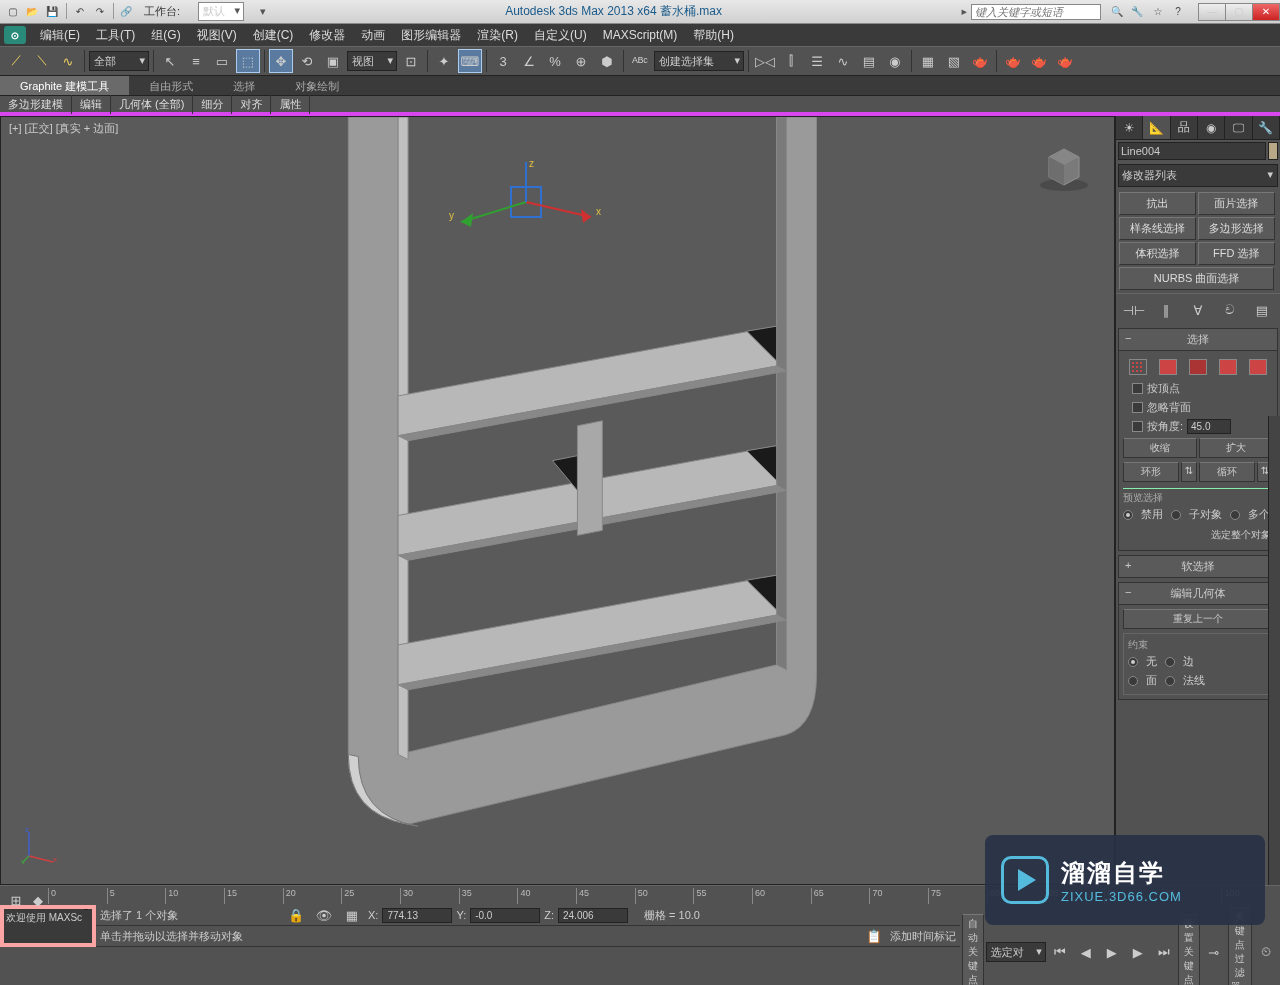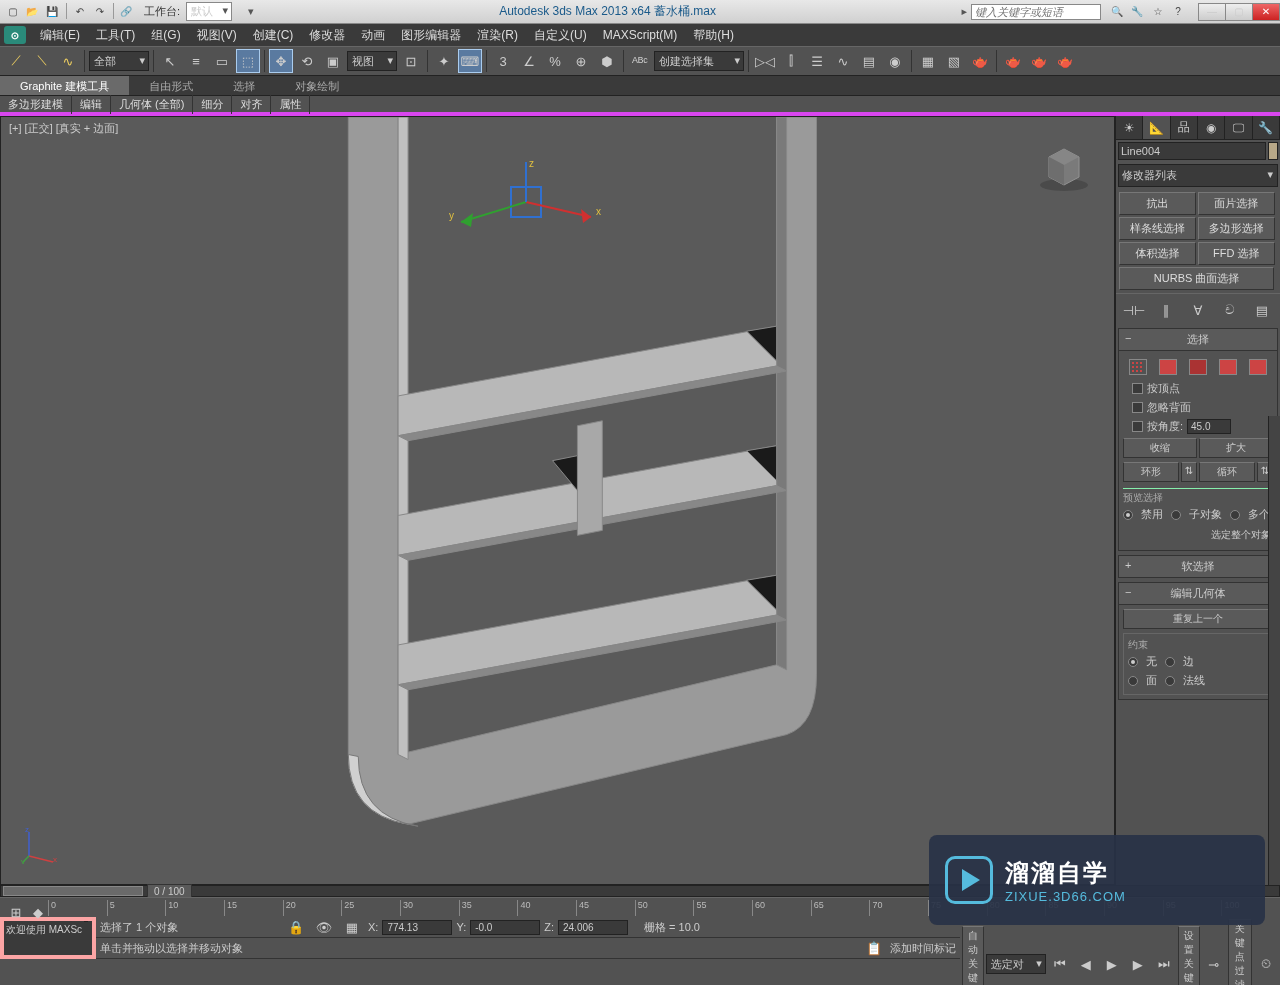--- a/index.html
+++ b/index.html
@@ -2,21 +2,21 @@
 <html><head>
 <meta charset="utf-8">
 <style>
 *{box-sizing:border-box;margin:0;padding:0;user-select:none}
 body{background:#3a3a3a;font-family:"Microsoft YaHei",Arial,sans-serif;font-size:11px;color:#ccc;overflow:hidden;width:1280px;height:985px;position:relative}
 .titlebar{height:24px;background:linear-gradient(#e8e8e8,#d0d0d0);display:flex;align-items:center;border-bottom:1px solid #888}
 .tb-icons{display:flex;gap:2px;padding:0 4px}
 .tb-icn{width:18px;height:18px;display:flex;align-items:center;justify-content:center;color:#444;font-size:10px}
 .tb-sep{width:1px;height:16px;background:#999;margin:0 2px}
 .workspace{font-size:11px;color:#333;padding:0 4px}
-.ws-dd{background:#fff;border:1px solid #888;padding:1px 18px 1px 4px;font-size:11px;margin-left:2px;position:relative}
+.ws-dd{background:#fff;border:1px solid #888;padding:1px 18px 1px 4px;font-size:11px;margin-left:14px;position:relative}
 .ws-dd::after{content:"▾";position:absolute;right:3px;top:1px;color:#555}
 .title-center{flex:1;text-align:center;color:#1a5a8a;font-size:12px}
 .search-box{background:#fff;border:1px solid #888;width:130px;height:16px;font-size:11px;color:#888;padding:0 3px;font-style:italic}
 .win-btns{display:flex;margin-left:8px}
 .win-btn{width:28px;height:18px;border:1px solid #888;background:linear-gradient(#eee,#ccc);display:flex;align-items:center;justify-content:center;font-size:10px;margin-left:-1px}
 .win-btn.close{background:linear-gradient(#e66,#c22);color:#fff}
 .menubar{height:22px;background:#3a3a3a;display:flex;align-items:center;padding-left:32px;position:relative}
 .app-icon{position:absolute;left:4px;top:2px;width:22px;height:18px;background:#2a8a7a;border-radius:3px;display:flex;align-items:center;justify-content:center;color:#fff;font-size:10px;font-weight:bold}
 .menu-item{padding:3px 8px;color:#ddd;font-size:12px}
 .toolbar1{height:30px;background:#525252;border-top:1px solid #666;border-bottom:1px solid #222;display:flex;align-items:center;padding:0 4px;gap:2px}
@@ -78,21 +78,21 @@
 .track-tick{flex:1;border-left:1px solid #888;font-size:9px;color:#bbb;padding-left:2px}
 .status-bar{display:flex;height:42px}
 .status-left{width:96px;background:#3a3a3a;border:4px solid #fca5a5;display:flex;flex-direction:row}
 .status-welcome{font-size:10px;padding:2px;color:#ccc;white-space:nowrap;overflow:hidden}
 .status-mid{flex:1;display:flex;flex-direction:column}
 .status-row{height:21px;display:flex;align-items:center;gap:4px;padding:0 4px;border-bottom:1px solid #333;font-size:11px}
 .coord-box{background:#3a3a3a;border:1px solid #222;padding:1px 4px;color:#ccc;font-size:10px;width:70px}
 .status-right{width:320px;display:flex;flex-wrap:wrap;align-items:center;gap:2px;padding:2px}
 .viewcube{position:absolute;top:20px;right:20px;width:60px;height:60px;opacity:0.7}
 .axis-tripod{position:absolute;bottom:20px;left:20px;width:40px;height:40px}
-.logo-overlay{position:absolute;right:15px;bottom:60px;width:336px;height:90px;background:rgba(40,50,70,0.92);border-radius:8px;display:flex;align-items:center;padding:0 16px;gap:12px}
+.logo-overlay{position:absolute;right:15px;bottom:60px;width:280px;height:90px;background:rgba(40,50,70,0.92);border-radius:8px;display:flex;align-items:center;padding:0 16px;gap:12px}
 .logo-play{width:48px;height:48px;border:3px solid #5bd;border-radius:10px;display:flex;align-items:center;justify-content:center}
 .logo-play::after{content:"";border-left:18px solid #5bd;border-top:11px solid transparent;border-bottom:11px solid transparent;margin-left:4px}
 .logo-text{display:flex;flex-direction:column}
 .logo-cn{font-size:24px;color:#fff;font-weight:bold;letter-spacing:2px}
 .logo-en{font-size:13px;color:#5bd;letter-spacing:1px}
 .gizmo{position:absolute;top:40px;left:440px;width:180px;height:120px;pointer-events:none}
 .sidecol{position:absolute;right:0;top:300px;bottom:0;width:12px;background:#444;border-left:1px solid #222}
 </style>
 </head>
 <body>
@@ -365,24 +365,20 @@
               <span>法线</span>
           </div>
         </div>
       </div>
     </div>
     <div class="sidecol"></div>
   </div>
 </div>
 
 <div class="bottom-area">
-  <div class="tl-scroll">
-    <div class="tl-thumb"></div>
-    <div class="frame-ind">0 / 100</div>
-  </div>
   <div class="track-bar">
     <div style="position:absolute;left:4px;top:2px" class="tbtn">⊞</div>
     <div style="position:absolute;left:26px;top:2px" class="tbtn">◆</div>
     <div class="track-ruler" id="track-ruler">
         <div class="track-tick">0</div>
         <div class="track-tick">5</div>
         <div class="track-tick">10</div>
         <div class="track-tick">15</div>
         <div class="track-tick">20</div>
         <div class="track-tick">25</div>

